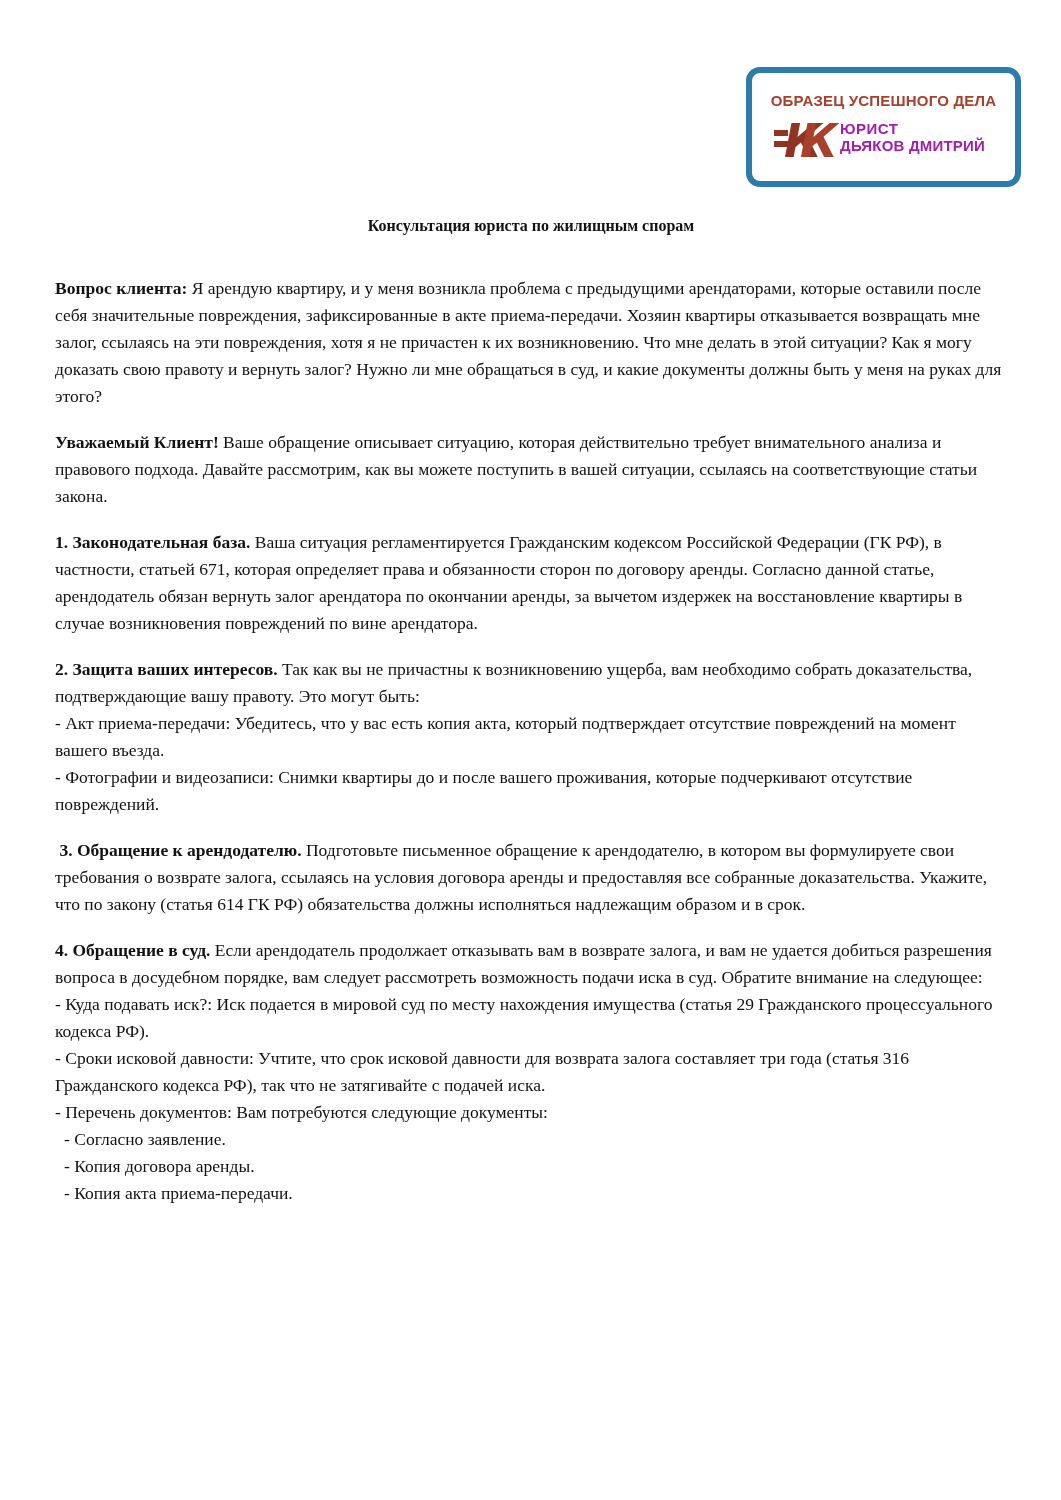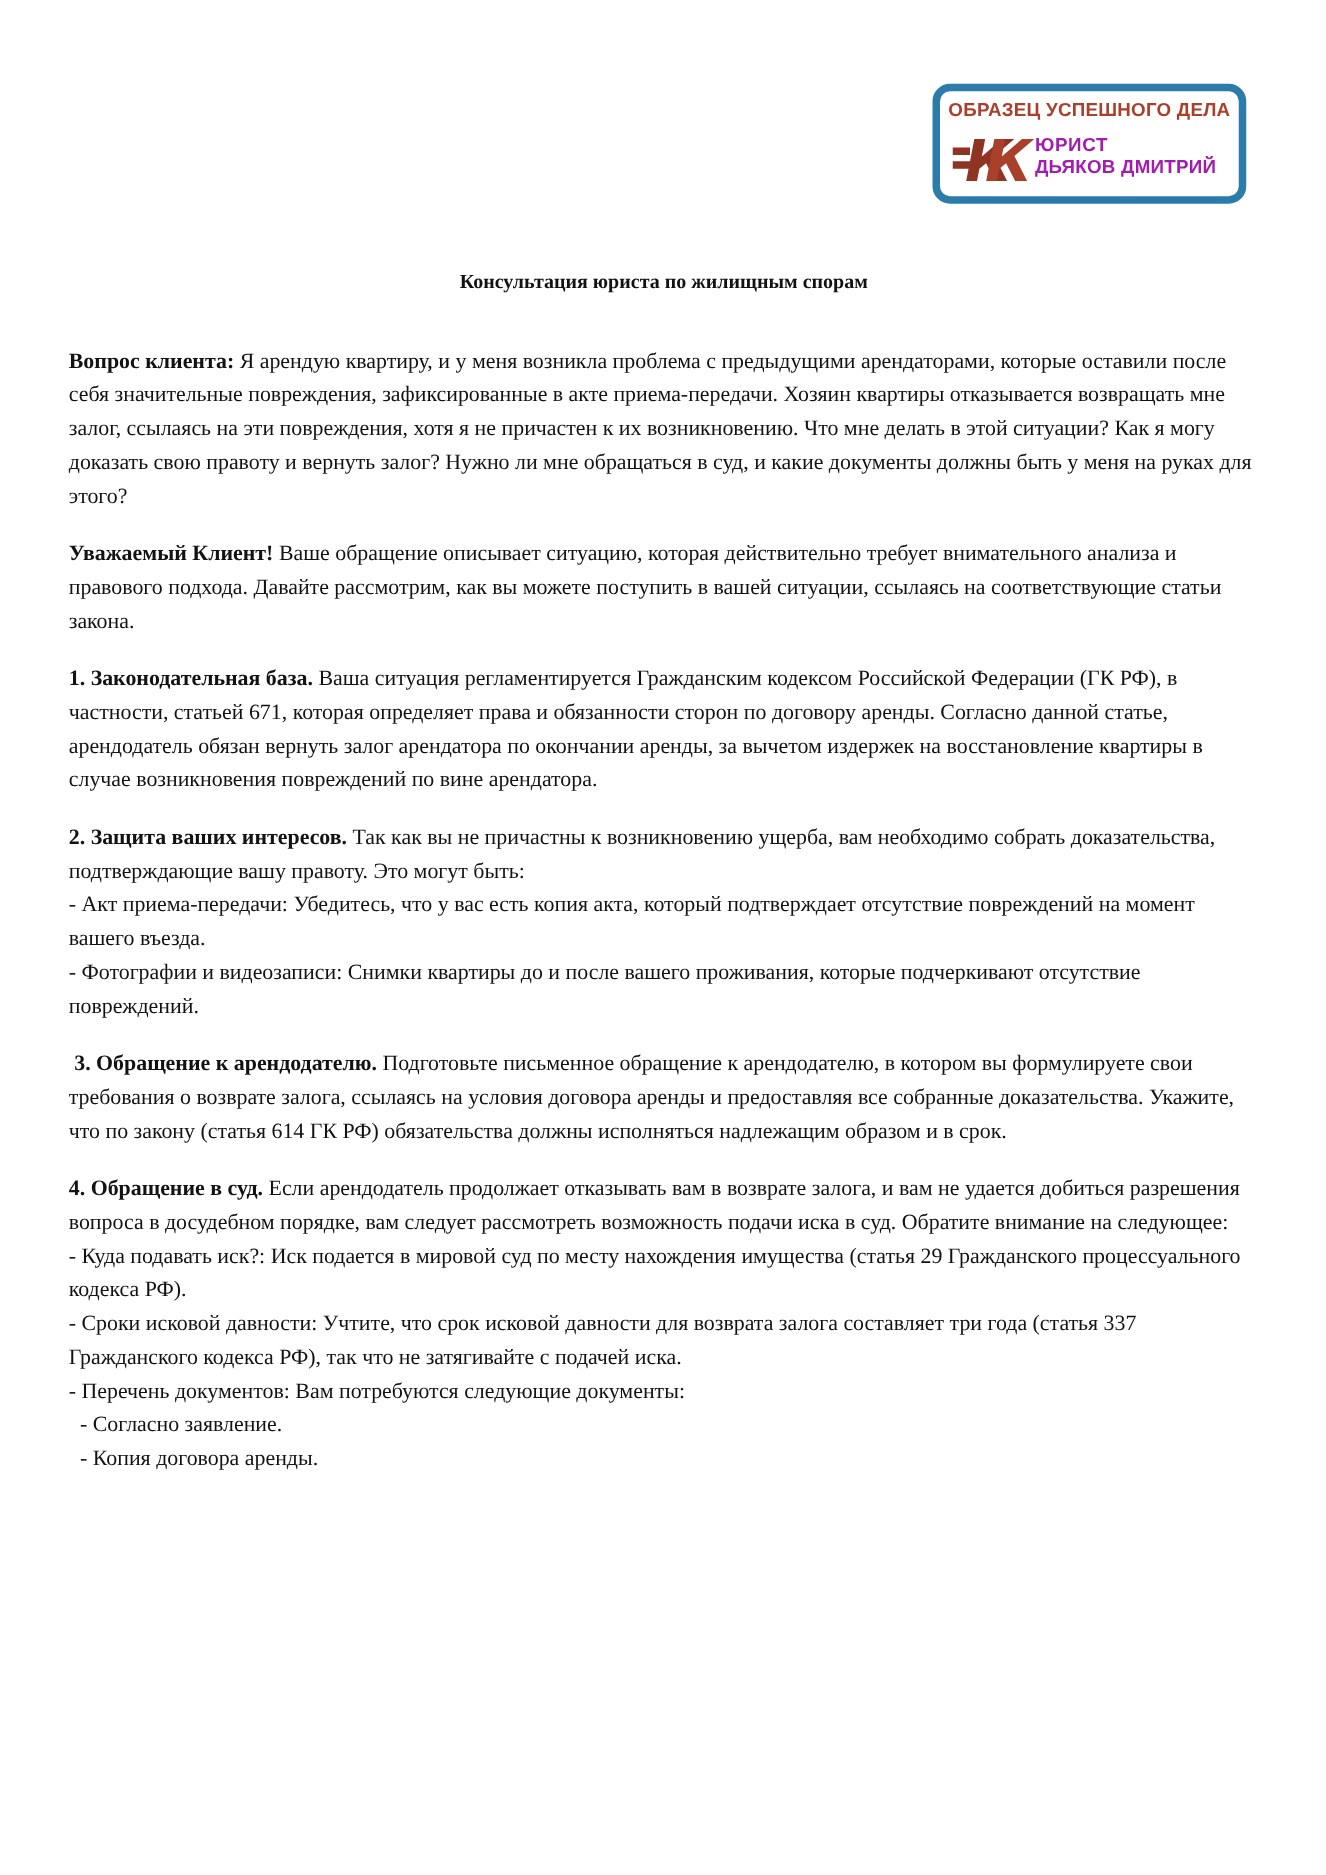--- a/index.html
+++ b/index.html
@@ -5,21 +5,21 @@
   html,body { margin:0; padding:0; background:#ffffff; }
   .page {
     position:relative; width:1061px; height:1500px; background:#ffffff;
     font-family:"Liberation Serif", serif; color:#121212; overflow:hidden;
   }
 
   
   .logo-box {
     position:absolute; top:67px; left:746px; width:239px; height:84px;
     border:6px solid #2b7cab; border-radius:14px; background:#ffffff;
-    box-sizing:content-box; padding:0;
+    box-sizing:content-box; padding:12px;
   }
   .logo-top {
     margin-top:7px; text-align:center;
     font-family:"Liberation Sans", sans-serif; font-weight:bold;
     font-size:15px; letter-spacing:0.2px; color:#a8402c; white-space:nowrap;
   }
   .logo-row { display:flex; align-items:center; margin-top:3px; padding:0 6px 0 10px; }
   .logo-mark { width:66px; height:50px; flex:0 0 auto; }
   .logo-name {
     flex:1 1 auto; text-align:left; line-height:1.15;
@@ -82,21 +82,22 @@
           <p class="block"><b>2. Защита ваших интересов.</b><span> Так как вы не причастны к возникновению ущерба, вам необходимо собрать доказательства, подтверждающие вашу правоту. Это могут быть:</span></p>
           <p class="block"><span>- Акт приема-передачи: Убедитесь, что у вас есть копия акта, который подтверждает отсутствие повреждений на момент вашего въезда.</span></p>
           <p class="block"><span>- Фотографии и видеозаписи: Снимки квартиры до и после вашего проживания, которые подчеркивают отсутствие повреждений.</span></p>
         </div>
         <div class="section">
           <p class="block"><b>&nbsp;3. Обращение к арендодателю.</b><span> Подготовьте письменное обращение к арендодателю, в котором вы формулируете свои требования о возврате залога, ссылаясь на условия договора аренды и предоставляя все собранные доказательства. Укажите, что по закону (статья 614 ГК РФ) обязательства должны исполняться надлежащим образом и в срок.</span></p>
         </div>
         <div class="section">
           <p class="block"><b>4. Обращение в суд.</b><span> Если арендодатель продолжает отказывать вам в возврате залога, и вам не удается добиться разрешения вопроса в досудебном порядке, вам следует рассмотреть возможность подачи иска в суд. Обратите внимание на следующее:</span></p>
           <p class="block"><span>- Куда подавать иск?: Иск подается в мировой суд по месту нахождения имущества (статья 29 Гражданского процессуального кодекса РФ).</span></p>
-          <p class="block"><span>- Сроки исковой давности: Учтите, что срок исковой давности для возврата залога составляет три года (статья 337 Гражданского кодекса РФ), так что не затягивайте с подачей иска.</span></p>
+          <p class="block"><span>- Сроки исковой давности: Учтите, что срок исковой давности для возврата залога составляет три года (статья 316 Гражданского кодекса РФ), так что не затягивайте с подачей иска.</span></p>
           <p class="block"><span>- Перечень документов: Вам потребуются следующие документы:</span></p>
           <p class="block indent"><span>- Согласно заявление.</span></p>
           <p class="block indent"><span>- Копия договора аренды.</span></p>
+          <p class="block indent"><span>- Копия акта приема-передачи.</span></p>
         </div>
       </div>
   </div>
 
 </div>
 
 </body></html>

